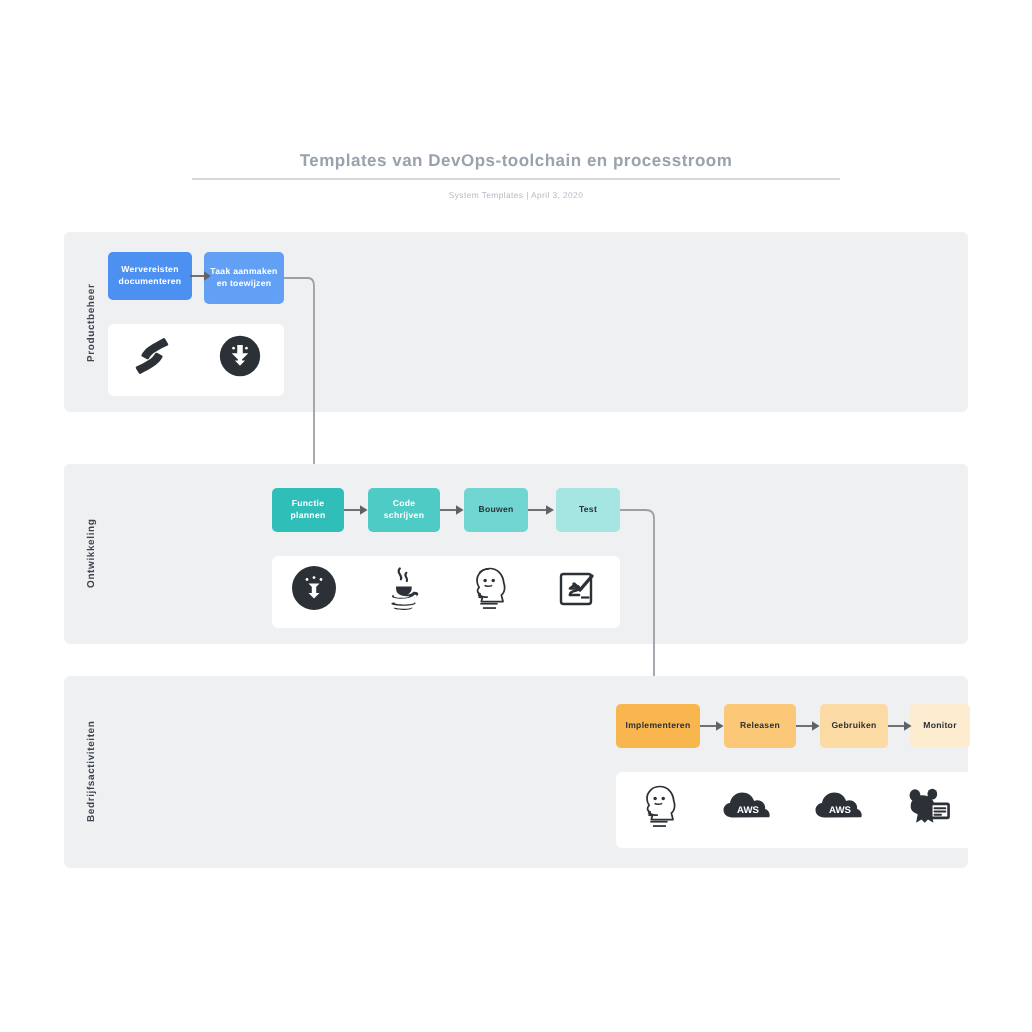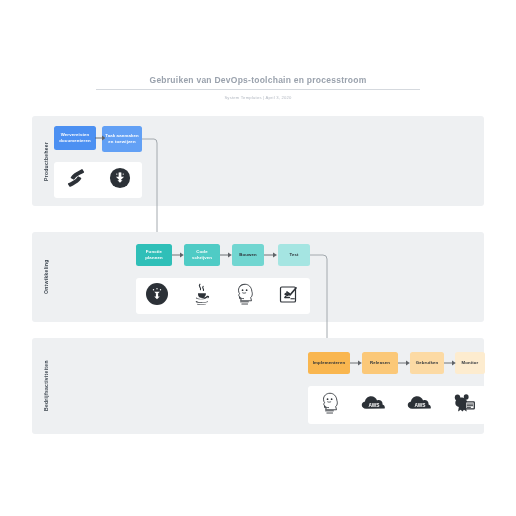--- a/index.html
+++ b/index.html
@@ -55,21 +55,21 @@
 
   
   .conn{position:absolute;pointer-events:none;}
 </style>
 </head>
 <body>
 
 <div id="canvas">
 
   <div class="hdr">
-    <div class="hdr-title">Gebruiken van DevOps-toolchain en processtroom</div>
+    <div class="hdr-title">Templates van DevOps-toolchain en processtroom</div>
     <div class="hdr-sub">System Templates  |  April 3, 2020</div>
   </div>
 
   <div class="lane" style="left:32px;top:116px;width:452px;height:90px;">
     <div class="lane-label-wrap">
       <div class="lane-label">Productbeheer</div>
     </div>
   </div>
 
   <div class="pbox blue" style="left:54px;top:126px;width:42px;height:24px;">

